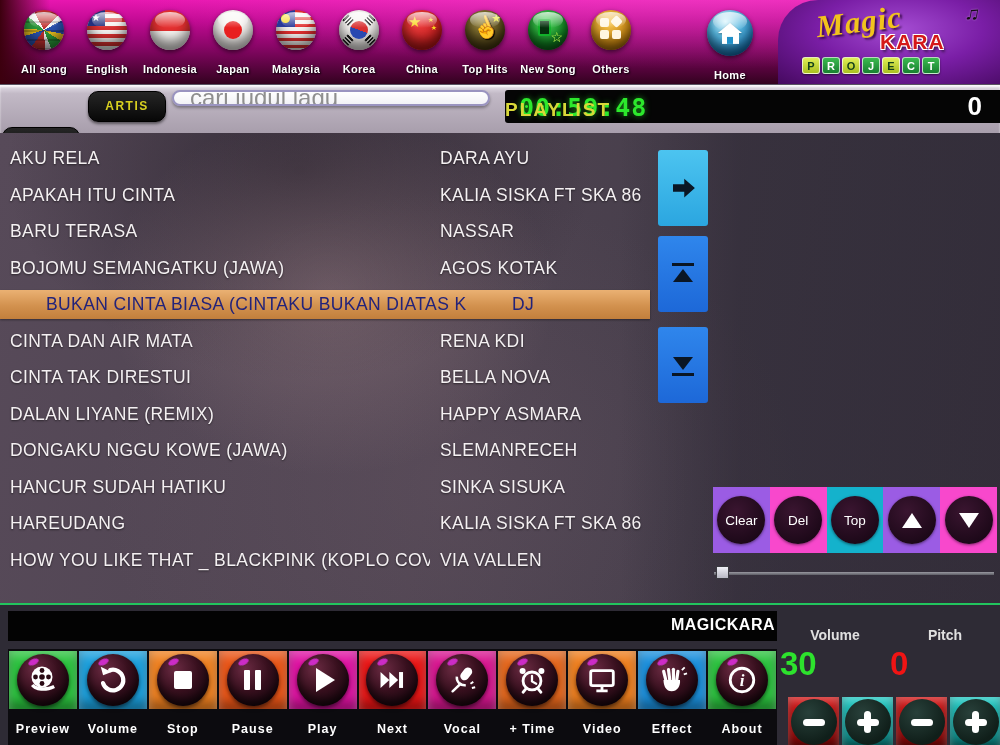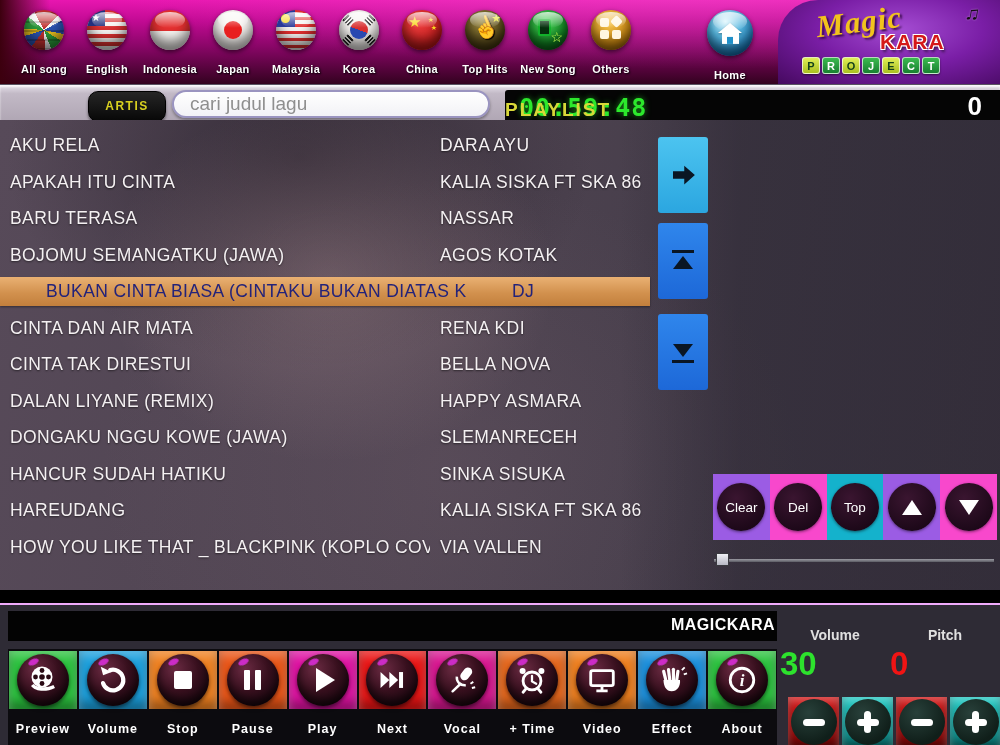--- a/index.html
+++ b/index.html
@@ -96,34 +96,34 @@
     background:linear-gradient(180deg,#e6e0ea 0%,#c2b9c6 18%,#a89eac 100%);
     border-top:1px solid #5a5462; box-shadow:inset 0 2px 2px rgba(255,255,255,.8); }
   .pill-btn { position:absolute; top:6px; height:31px; background:linear-gradient(180deg,#262626,#070707);
     border:1px solid #000; border-radius:10px; color:#d8d020; font-size:12px; font-weight:bold;
     letter-spacing:1.5px; text-align:center; line-height:29px; cursor:pointer;
     box-shadow:0 2px 3px rgba(0,0,0,.5); }
   .judul-btn { left:2px; width:78px;margin-top:36px; }
   .artis-btn { left:88px; width:78px; }
   .search-input { position:absolute; left:172px; top:5px; width:318px; height:16px; border-radius:17px;
     border:2px solid #9a94c0; background:linear-gradient(180deg,#fff,#f2f2f6);
-    font-family:"Liberation Sans", sans-serif; font-size:19px; color:#555; padding:12px 16px; outline:none;
+    font-family:"Liberation Sans", sans-serif; font-size:24px; color:#555; padding:0 16px; outline:none;
     box-shadow:0 2px 3px rgba(0,0,0,.35); }
   .search-input::placeholder { color:#8f8f8f; }
   .status-panel { position:absolute; left:505px; top:5px; right:0; height:33px; background:#050505;
     border-radius:3px 0 0 3px; }
   .timer { position:absolute; left:14px; top:3px; font-family:"DejaVu Sans Mono", monospace;
     font-weight:bold; font-size:25px; color:#2ce82c; letter-spacing:1px;
     text-shadow:0 0 6px rgba(44,255,44,.55); }
   .playlist-label { position:absolute; left:0; right:0; top:9px; color:#d8d838;
     font-size:19px; font-weight:bold; letter-spacing:2px; }
   .playlist-count { position:absolute; right:18px; top:1px; color:#fff; font-size:26px; font-weight:bold; }
 
   
-  .list-area { position:absolute; left:0; top:120px; width:1000px; height:470px; overflow:hidden;
+  .list-area { position:absolute; left:0; top:133px; width:1000px; height:470px; overflow:hidden;
     background:
       radial-gradient(ellipse 320px 260px at 33% 34%, rgba(165,135,140,.38), transparent 70%),
       radial-gradient(ellipse 500px 420px at 45% 75%, rgba(120,100,115,.25), transparent 70%),
       radial-gradient(ellipse 420px 300px at 30% 8%, rgba(30,24,34,.55), transparent 70%),
       linear-gradient(100deg,#574a59 0%,#4e4350 45%,#453d4a 70%,#403945 100%); }
   .list-area::after { content:""; position:absolute; inset:0;
     background:linear-gradient(90deg,transparent 62%, rgba(38,34,46,.45) 74%, rgba(38,34,46,.5) 100%); }
   .song-rows { position:absolute; left:0; top:7px; width:650px; z-index:2; }
   .song-row { display:flex; height:36.5px; line-height:36.5px; align-items:center; cursor:pointer; }
   .song-row .st { flex:0 0 430px; padding-left:10px; overflow:hidden; white-space:nowrap; }
@@ -153,21 +153,21 @@
     border-top:15px solid #fff; }
 
   .seek-slider { position:absolute; left:714px; top:433px; width:280px; height:14px; z-index:3; cursor:pointer; }
   .seek-track { position:absolute; left:0; right:0; top:6px; height:3px;
     background:linear-gradient(180deg,#9a9aa2,#5c5c64); }
   .seek-handle { position:absolute; left:2px; top:0; width:13px; height:13px;
     background:linear-gradient(180deg,#f0f0f6,#b8b8c4); border:1px solid #3a3a40; }
 
   
   .bottom { position:absolute; left:0; top:603px; width:1000px; height:142px;
-    background:#2e2b35; border-top:2px solid #f0abfc; }
+    background:#2e2b35; border-top:2px solid #22c55e; }
   .marquee { position:absolute; left:8px; top:6px; width:769px; height:30px; background:#030303;
     overflow:hidden; }
   .marquee span { position:absolute; right:2px; top:5px; color:#fff; font-size:16px; font-weight:bold;
     letter-spacing:.5px; }
   .transport { position:absolute; left:8px; top:44px; width:769px; height:98px; background:#0c0b0f;
     display:flex; padding:2px 0 0 0; }
   .t-btn { flex:1; margin:0 1px; cursor:pointer; }
   .t-sq { height:58px; display:flex; align-items:center; justify-content:center;
     box-shadow:inset 0 6px 10px rgba(255,255,255,.28), inset 0 -8px 10px rgba(0,0,0,.35); }
   .ball { position:relative; width:52px; height:52px; border-radius:50%;

